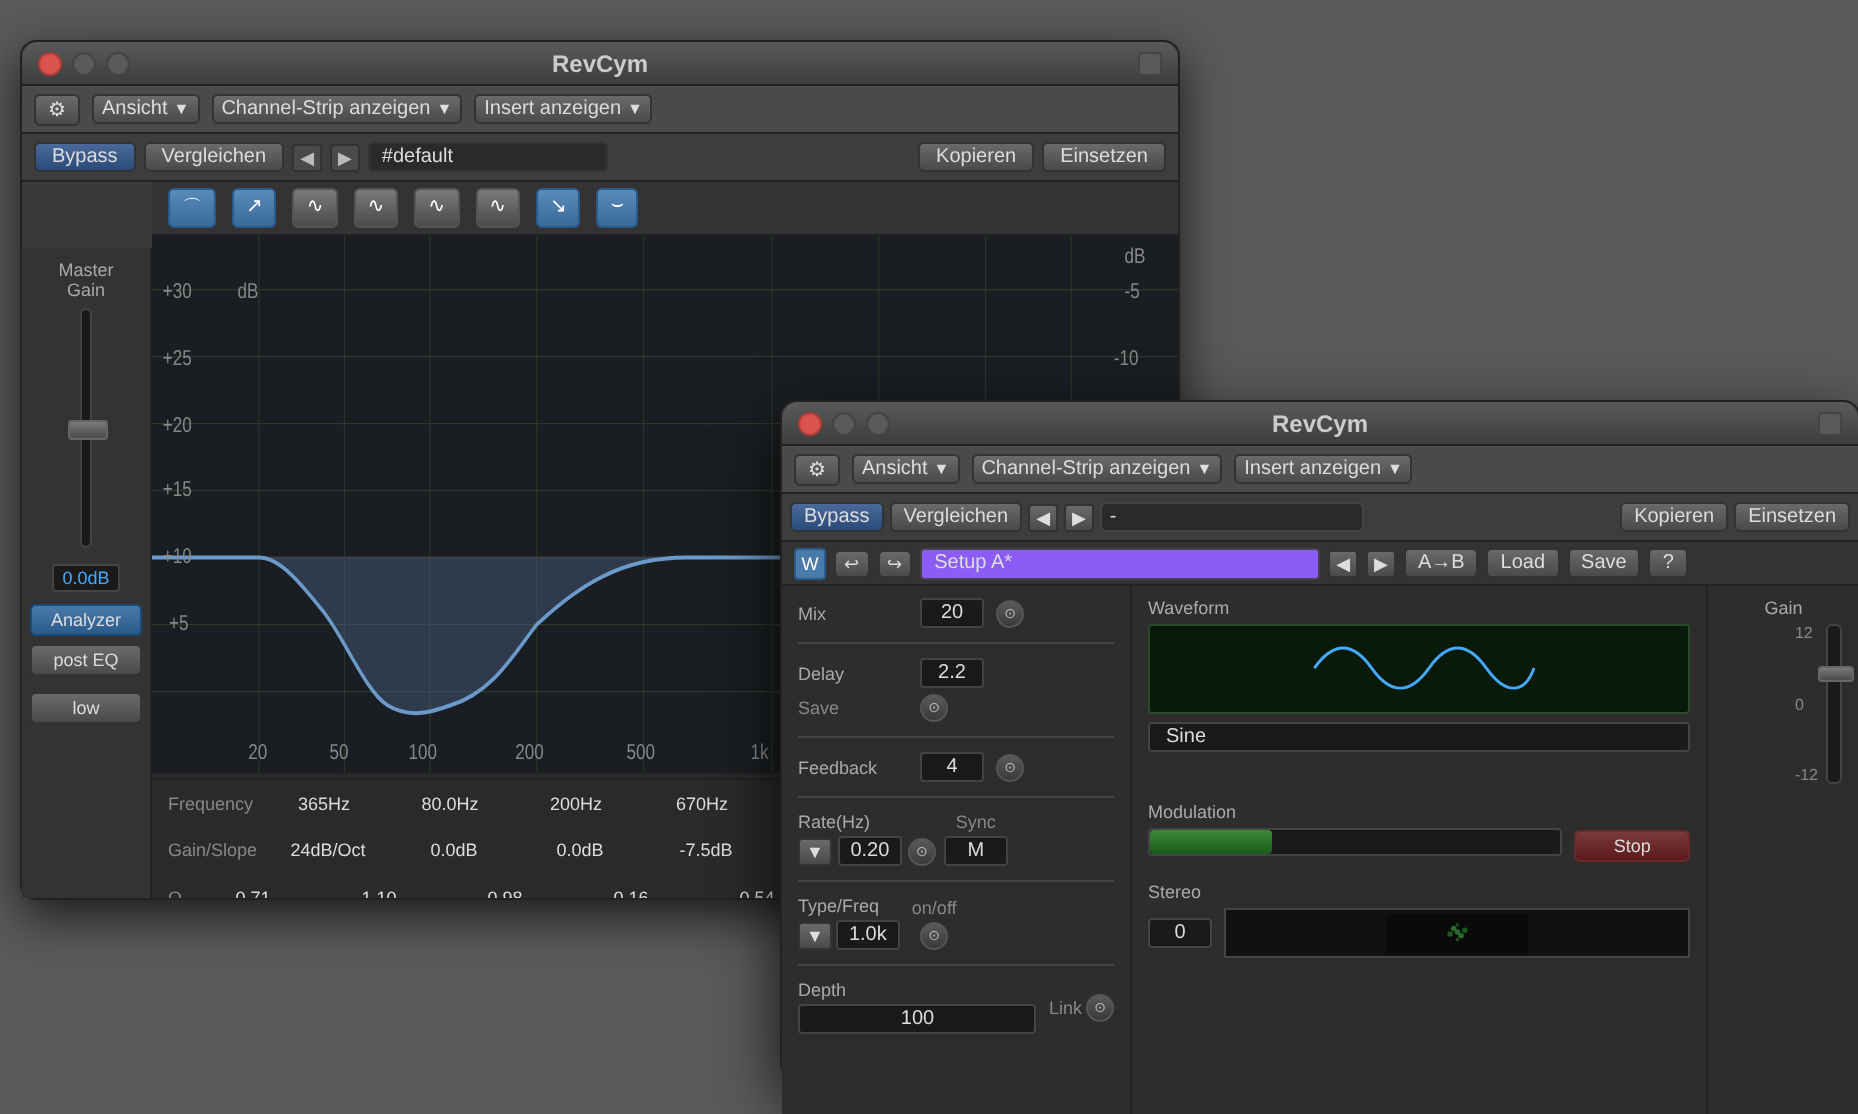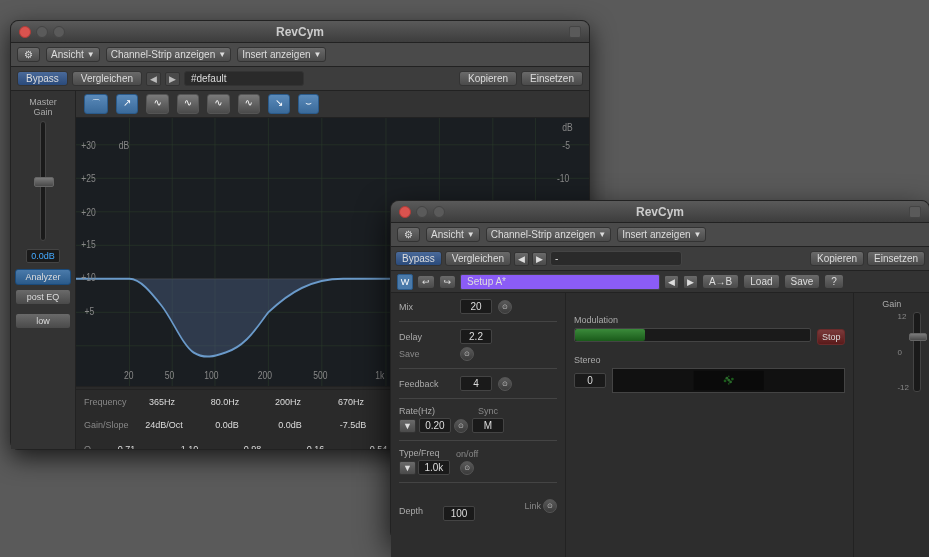--- a/index.html
+++ b/index.html
@@ -150,20 +150,21 @@
       height: calc(100% - 70px);
     }
     .eq-sidebar {
       width: 65px;
       background: #333;
       border-right: 1px solid #222;
       display: flex;
       flex-direction: column;
       align-items: center;
       padding: 6px 4px;
+      margin-top: 33px;
     }
     .sidebar-label {
       font-size: 9px;
       color: #aaa;
       text-align: center;
       margin-bottom: 4px;
     }
     .fader-track {
       width: 6px;
       height: 120px;
@@ -421,21 +422,21 @@
       background: linear-gradient(180deg, #3a8a3a, #1a5a1a);
       height: 100%;
       border-radius: 2px;
     }
     .stop-btn {
       background: linear-gradient(180deg, #7a3a3a, #5a1a1a);
       border: 1px solid #6a2a2a;
       border-radius: 3px;
       color: #ddd;
       font-size: 9px;
-      padding: 2px 4px;
+      padding: 2px 19px;
       cursor: pointer;
     }
     .stereo-section {
       margin-top: 4px;
     }
     .stereo-label {
       font-size: 9px;
       color: #aaa;
       margin-bottom: 3px;
     }
@@ -768,33 +769,45 @@
           </div>
         </div>
         <div style="display: flex; flex-direction: column; gap: 2px; align-items: center;">
           <span style="font-size:9px; color:#888;">on/off</span>
           <div class="param-icon">⊙</div>
         </div>
       </div>
       <div class="section-divider"></div>
 
       <div style="display: flex; gap: 6px; align-items: center;">
-        <div style="display: flex; flex-direction: row; gap: 20px; flex: 1; margin-top: 16px;">
+        <div style="display: flex; flex-direction: column; gap: 2px; flex: 1;">
           <span style="font-size:9px; color:#aaa;">Depth</span>
           <div class="param-value-box">100</div>
         </div>
         <div style="display: flex; flex-direction: row; gap: 2px; align-items: center;">
           <span style="font-size:9px; color:#888;">Link</span>
           <div class="param-icon">⊙</div>
         </div>
       </div>
     </div>
 
     <div style="background: #2d2d2d; padding: 6px 8px; border-right: 1px solid #222; flex: 1; display: flex; flex-direction: column; gap: 5px;">
 
+      <div>
+        <div class="wave-label">Waveform</div>
+
+        <div class="wave-display">
+          <svg width="100%" height="100%" viewBox="0 0 120 45">
+            <path d="M5,22 C15,8 25,8 35,22 C45,36 55,36 65,22 C75,8 85,8 95,22 C105,36 115,36 120,22" fill="none" stroke="#4af" stroke-width="1.5"></path>
+          </svg>
+        </div>
+        <div class="wave-name-row">
+          <div class="wave-name-box">Sine</div>
+        </div>
+      </div>
 
       <div class="modulation-section">
         <div class="mod-label">Modulation</div>
         <div style="display: flex; gap: 6px; align-items: center;">
           <div class="mod-bar-container" style="flex: 1;">
             <div class="mod-bar-fill" style="width: 30%;"></div>
           </div>
           <button class="stop-btn">Stop</button>
         </div>
       </div>

